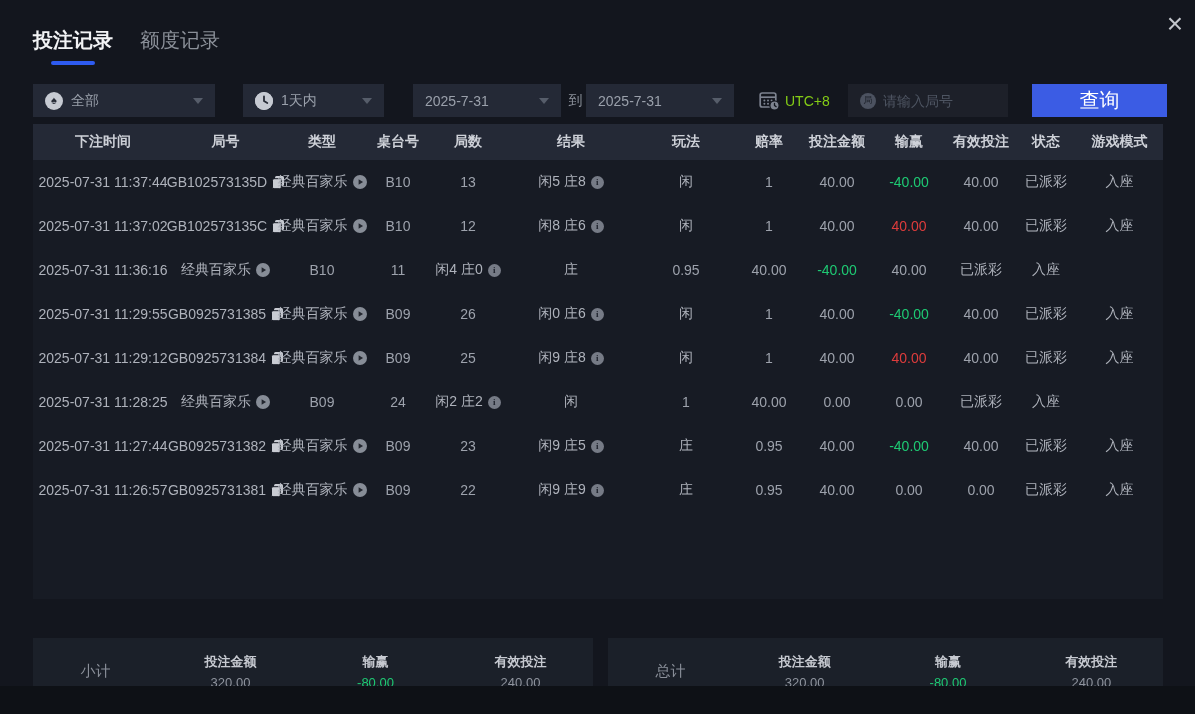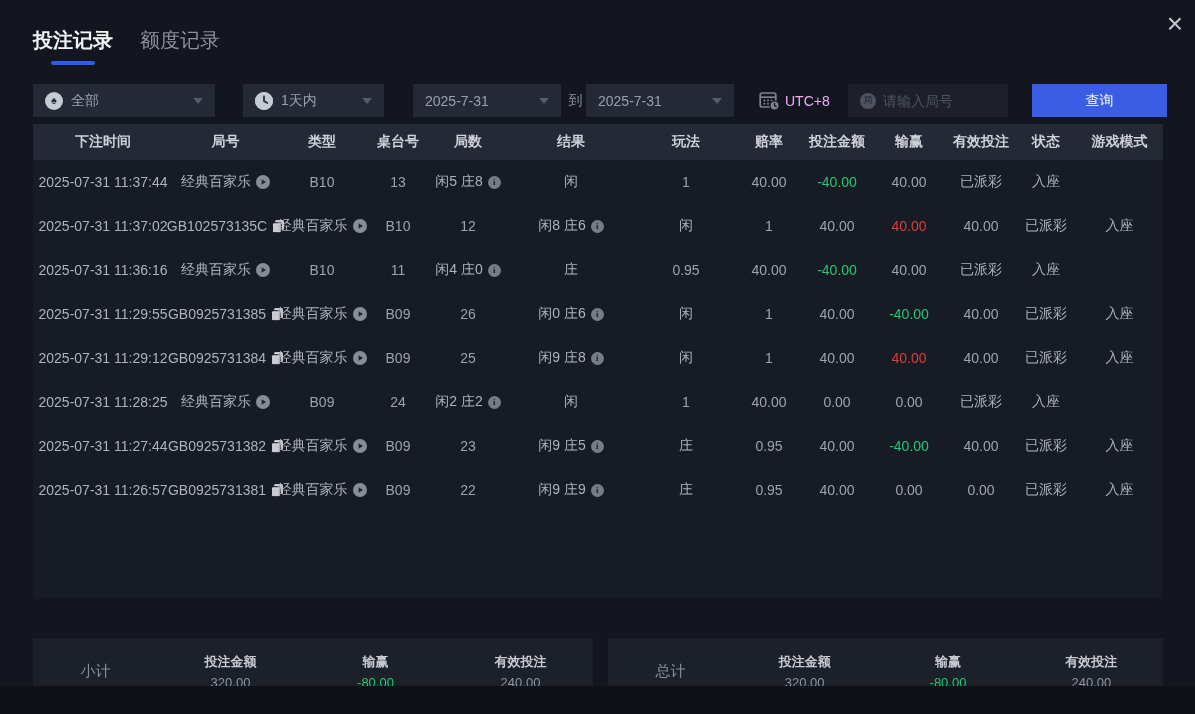--- a/index.html
+++ b/index.html
@@ -25,29 +25,29 @@
   .icon-circle { width:18px; height:18px; border-radius:50%; background:#c6cad2;
     display:inline-flex; align-items:center; justify-content:center; flex:0 0 auto; }
   .spade-glyph::before { content:"♠"; font-size:11px; color:#262b36; line-height:1; }
   #game-select { left:33px; width:182px; }
   #time-select { left:243px; width:141px; }
   #date-from   { left:413px; width:148px; }
   .to-label { position:absolute; top:84px; left:565px; width:21px; height:33px;
     line-height:33px; text-align:center; color:#8b909a; font-size:14px; }
   #date-to     { left:586px; width:148px; }
   .tz { position:absolute; top:84px; left:759px; height:33px; display:flex; gap:5px;
-    align-items:center; color:#f0abfc; font-size:14px;text-align:right; }
+    align-items:center; color:#84cc16; font-size:14px;text-align:right; }
   #round-input-wrap { left:848px; width:160px; background:#1d2029; gap:7px; }
   .round-icon { width:16px; height:16px; border-radius:50%; background:#4c5260;
     display:inline-flex; align-items:center; justify-content:center; flex:0 0 auto; }
   .round-icon::before { content:"局"; font-size:9px; color:#1d212a; line-height:1; }
   #round-input-wrap input { background:transparent; border:none; outline:none;
     color:#9aa0ab; font-size:14px; width:100%; font-family:inherit; }
   #round-input-wrap input::placeholder { color:#4e5562; }
-  #query-btn { left:1032px; width:135px; background:#3b5ce4; color:#ffffff; font-size:14px;
+  #query-btn { left:1032px; width:135px; background:#3b5ce4; color:#ffffff; font-size:20px;
     justify-content:center; cursor:pointer; border:none;font-family:Liberation Serif, serif; }
   
   .table-panel { position:absolute; left:33px; top:124px; width:1130px; height:475px;
     background:#171b24; }
   .grid-cols { display:grid;
     grid-template-columns:140px 105px 88px 64px 76px 130px 100px 66px 70px 74px 70px 60px 1fr; }
   .thead { height:36px; background:#242936; color:#ced1d8; font-size:14px; font-weight:bold; }
   .th { display:flex; align-items:center; justify-content:center; white-space:nowrap; }
   .trow { height:44px; color:#aeb2bb; font-size:14px; }
   .td { display:flex; align-items:center; justify-content:center; gap:5px; white-space:nowrap; }
@@ -151,20 +151,29 @@
       <div class="th">投注金额</div>
       <div class="th">输赢</div>
       <div class="th">有效投注</div>
       <div class="th">状态</div>
       <div class="th">游戏模式</div>
     </div>
     <div class="tbody">
     <div class="trow grid-cols">
       <div class="td">2025-07-31 11:37:44</div>
       <div class="td">
+        <span>GB102573135D</span>
+        <span class="copy-icon">
+          <svg width="12" height="13" viewBox="0 0 12 13">
+                <rect x="3" y="0" width="9" height="10" rx="1.5" fill="#c9ccd3"></rect>
+                <rect x="0.5" y="2.7" width="8.8" height="10" rx="1.5" fill="#c9ccd3" stroke="#171b24" stroke-width="1"></rect>
+              </svg>
+        </span>
+      </div>
+      <div class="td">
         <span>经典百家乐</span>
         <span class="play-icon">
           <svg width="14" height="14" viewBox="0 0 14 14">
                 <circle cx="7" cy="7" r="7" fill="#878d97"></circle>
                 <path d="M5.6 4.3 L10.1 7 L5.6 9.7 Z" fill="#23272f"></path>
               </svg>
         </span>
       </div>
       <div class="td muted">B10</div>
       <div class="td muted">13</div>

